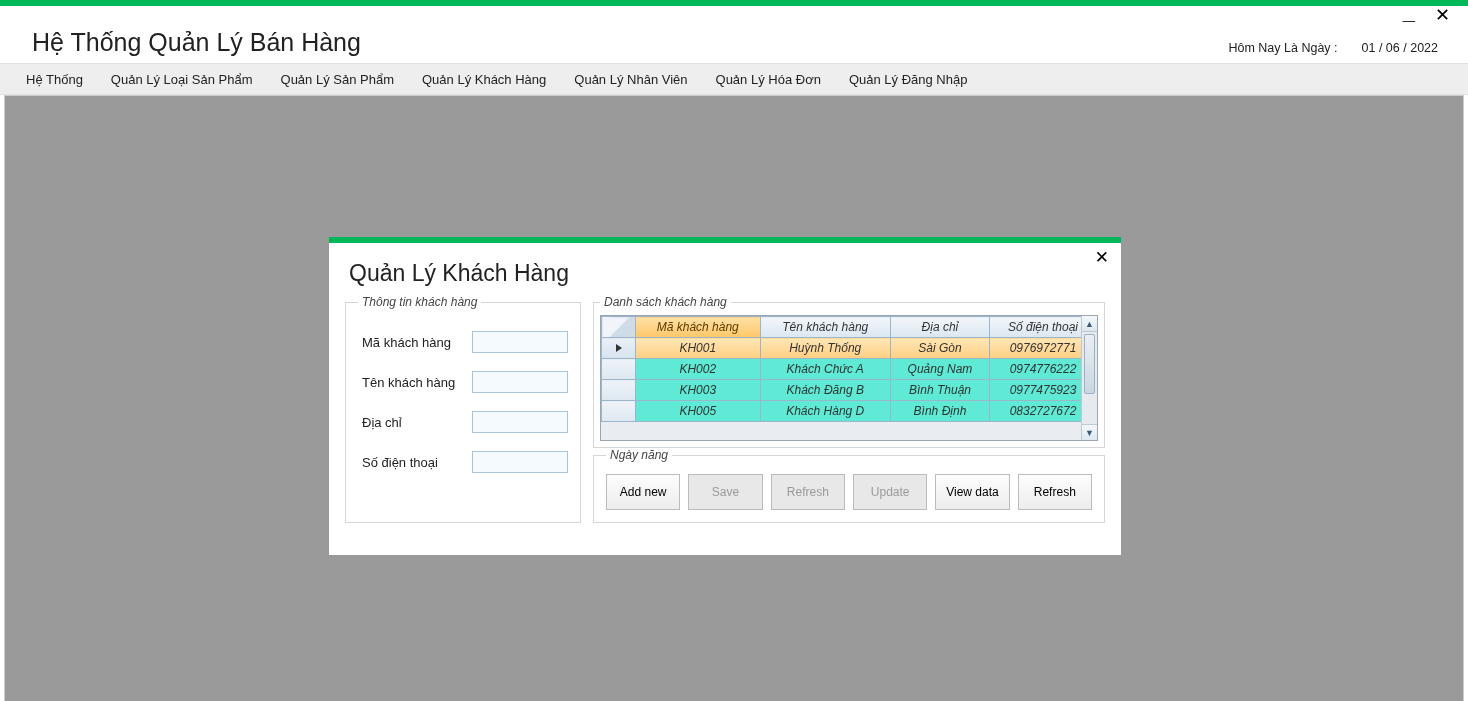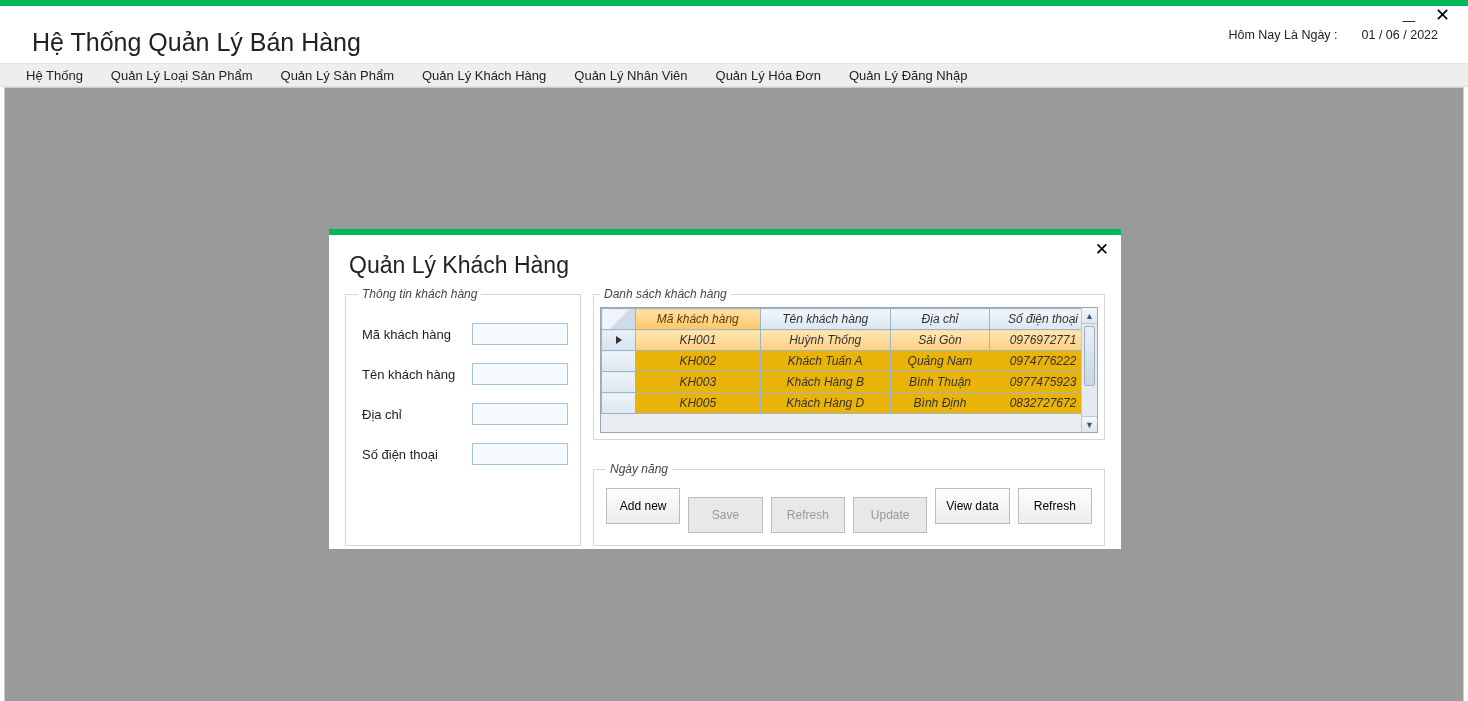--- a/index.html
+++ b/index.html
@@ -39,20 +39,21 @@
     position: relative;
     top: -3px;
   }
   .win-close {
     font-size: 18px;
     cursor: pointer;
     line-height: 18px;
   }
   .app-header {
     display: flex;
+    align-items: flex-end;
     justify-content: space-between;
     padding: 0 30px 6px 32px;
   }
   .app-title {
     font-size: 25px;
     font-weight: 300;
     color: #222;
   }
   .date-row {
     display: flex;
@@ -61,21 +62,21 @@
     color: #222;
     padding-bottom: 2px;
   }
   .menubar {
     display: flex;
     background: #eee;
     border-top: 1px solid #e2e2e2;
     border-bottom: 1px solid #e2e2e2;
     padding: 0 12px;
     gap: 0;
-    height: 24px;
+    height: 32px;
     align-items: center;
     font-size: 13px;
   }
   .menubar .menu-item {
     padding: 3px 14px;
     cursor: pointer;
     color: #222;
   }
   .mdi-area {
     background: #9a9a9a;
@@ -107,38 +108,38 @@
   }
   .modal-title {
     font-size: 23px;
     font-weight: 300;
     color: #222;
     padding: 0 0 8px 20px;
     margin-top: -8px;
   }
   .modal-body {
     display: flex;
-    padding: 0 16px 3px 16px;
+    padding: 0 16px 32px 16px;
     gap: 12px;
   }
   fieldset {
     border: 1px solid #d6d6d6;
     border-radius: 0;
     margin: 0;
     padding: 8px 12px 12px 12px;
     font-size: 12px;
   }
   fieldset legend {
     font-style: italic;
     font-size: 12px;
     color: #444;
     padding: 0 4px;
   }
   .left-col { width: 236px; }
-  .right-col { flex: 1; display: flex; flex-direction: column; gap: 22px;}
+  .right-col { flex: 1; display: flex; flex-direction: column; gap: 0;}
   .form-row {
     display: flex;
     align-items: center;
     justify-content: space-between;
     margin: 14px 0 18px 4px;
   }
   .form-row label {
     font-size: 13px;
     color: #222;
   }
@@ -160,21 +161,21 @@
   table.grid {
     border-collapse: collapse;
     width: 100%;
     font-size: 12px;
   }
   table.grid th, table.grid td {
     border: 1px solid #9db5c9;
     text-align: center;
     height: 21px;
     font-style: italic;
-    background: #eab308;
+    background: #5eead4;
     color: #333;
   }
   table.grid th {
     background: linear-gradient(#f2f6fa, #dbe7f1);
     font-weight: normal;
   }
   table.grid th.corner {
     background: linear-gradient(135deg, #f1f5f9 48%, #cfdce8 52%);
     width: 34px;
   }
@@ -248,21 +249,20 @@
     cursor: pointer;
     text-align: center;
     display:flex;
     align-items:center;
     justify-content:center;
   }
   .btn.disabled {
     color: #9a9a9a;
     background: #e8e8e8;
     cursor: default;
-    margin-top: 9px;
   }
 </style>
 </head>
 <body>
 
 <div class="topbar"></div>
 
 <div class="titlebar">
   <div class="win-controls">
     <span class="win-min">_</span>
@@ -340,28 +340,28 @@
                       <span class="row-pointer"></span>
                     </td>
                   <td>KH001</td>
                   <td>Huỳnh Thống</td>
                   <td>Sài Gòn</td>
                   <td>0976972771</td>
                 </tr>
                 <tr>
                   <td class="rowhead"></td>
                   <td>KH002</td>
-                  <td>Khách Tuấn A</td>
+                  <td>Khách Chức A</td>
                   <td>Quảng Nam</td>
                   <td>0974776222</td>
                 </tr>
                 <tr>
                   <td class="rowhead"></td>
                   <td>KH003</td>
-                  <td>Khách Hàng B</td>
+                  <td>Khách Đăng B</td>
                   <td>Bình Thuận</td>
                   <td>0977475923</td>
                 </tr>
                 <tr>
                   <td class="rowhead"></td>
                   <td>KH005</td>
                   <td>Khách Hàng D</td>
                   <td>Bình Định</td>
                   <td>0832727672</td>
                 </tr>

